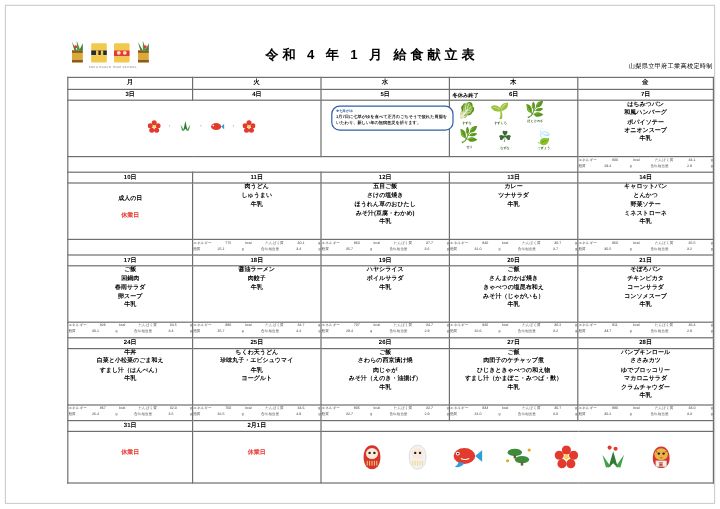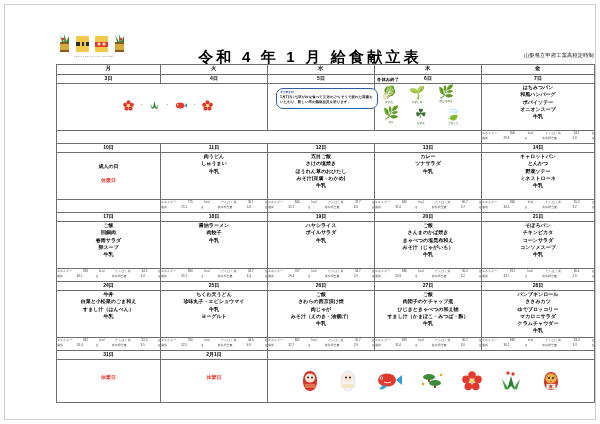--- a/index.html
+++ b/index.html
@@ -46,23 +46,23 @@
     font-size: 2.4px;
     letter-spacing: .3px;
     color: #7a7a7a;
     white-space: nowrap;
     overflow: hidden;
   }
   .doc-title {
     position: absolute;
     left: 0;
     right: 0;
-    top: 48px;
+    top: 38px;
     text-align: center;
-    font-size: 15px;
+    font-size: 11px;
     font-weight: bold;
     letter-spacing: 3.2px;
     padding-left: 20px;
   }
   .school-name {
     position: absolute;
     right: 6px;
     top: 52px;
     font-size: 5.2px;
     letter-spacing: .2px;

